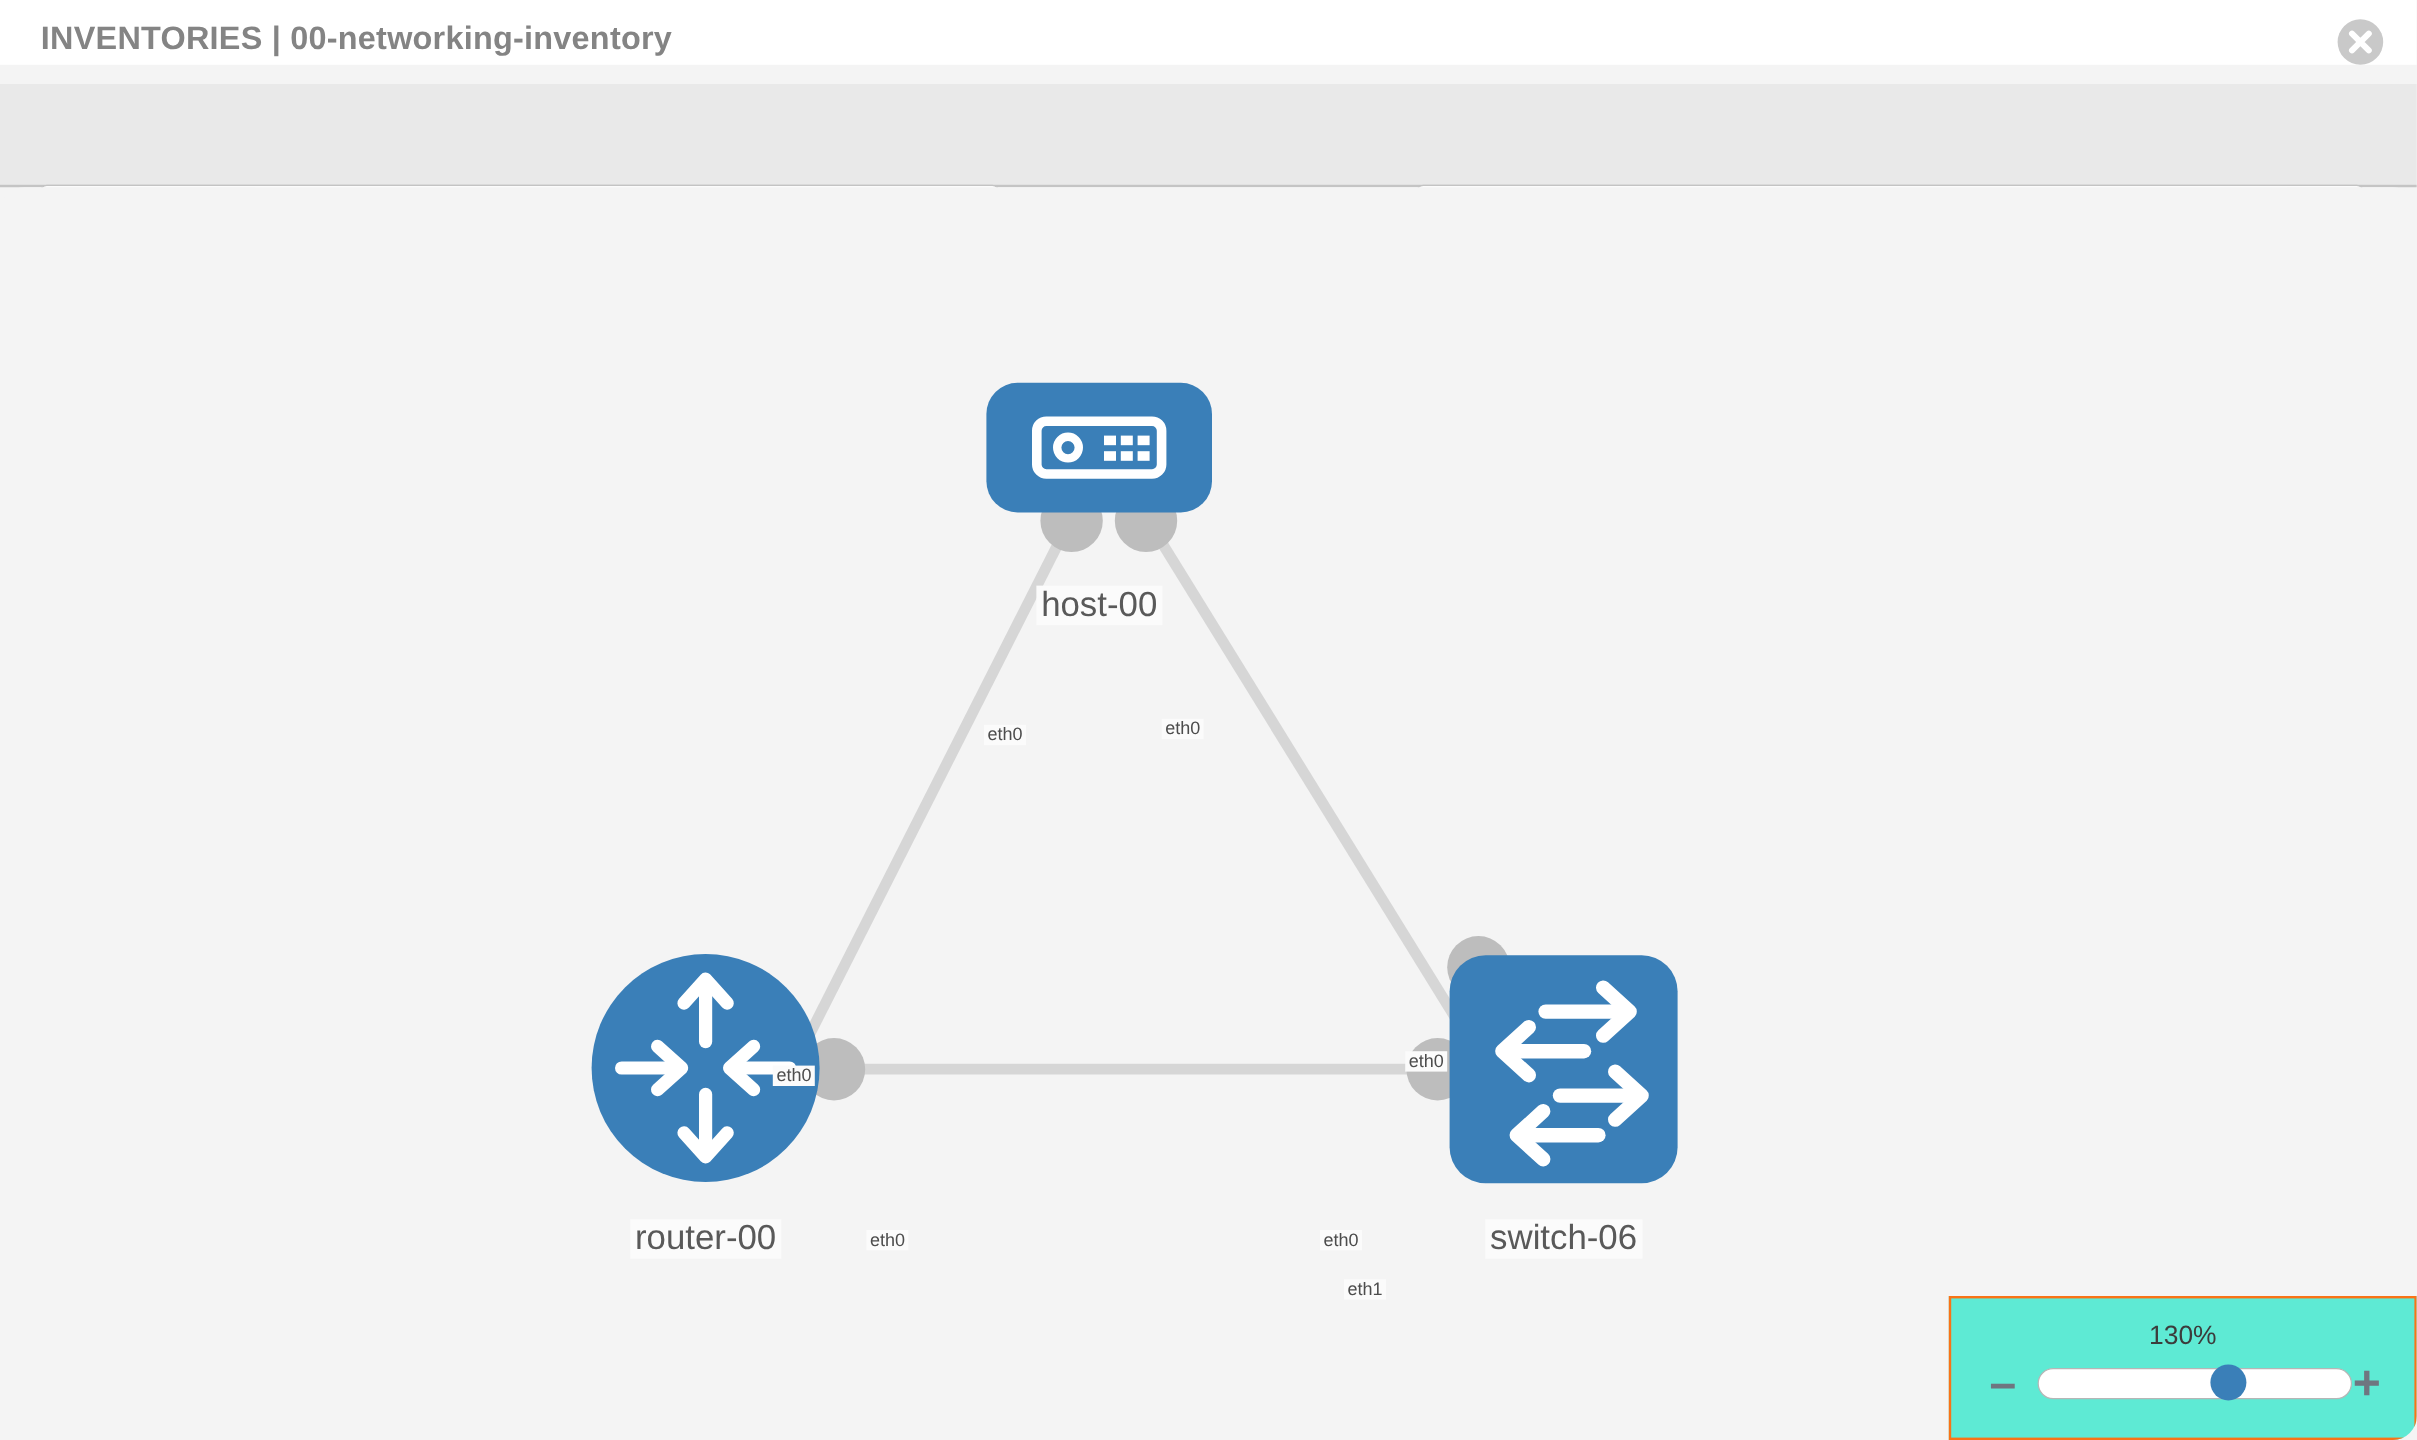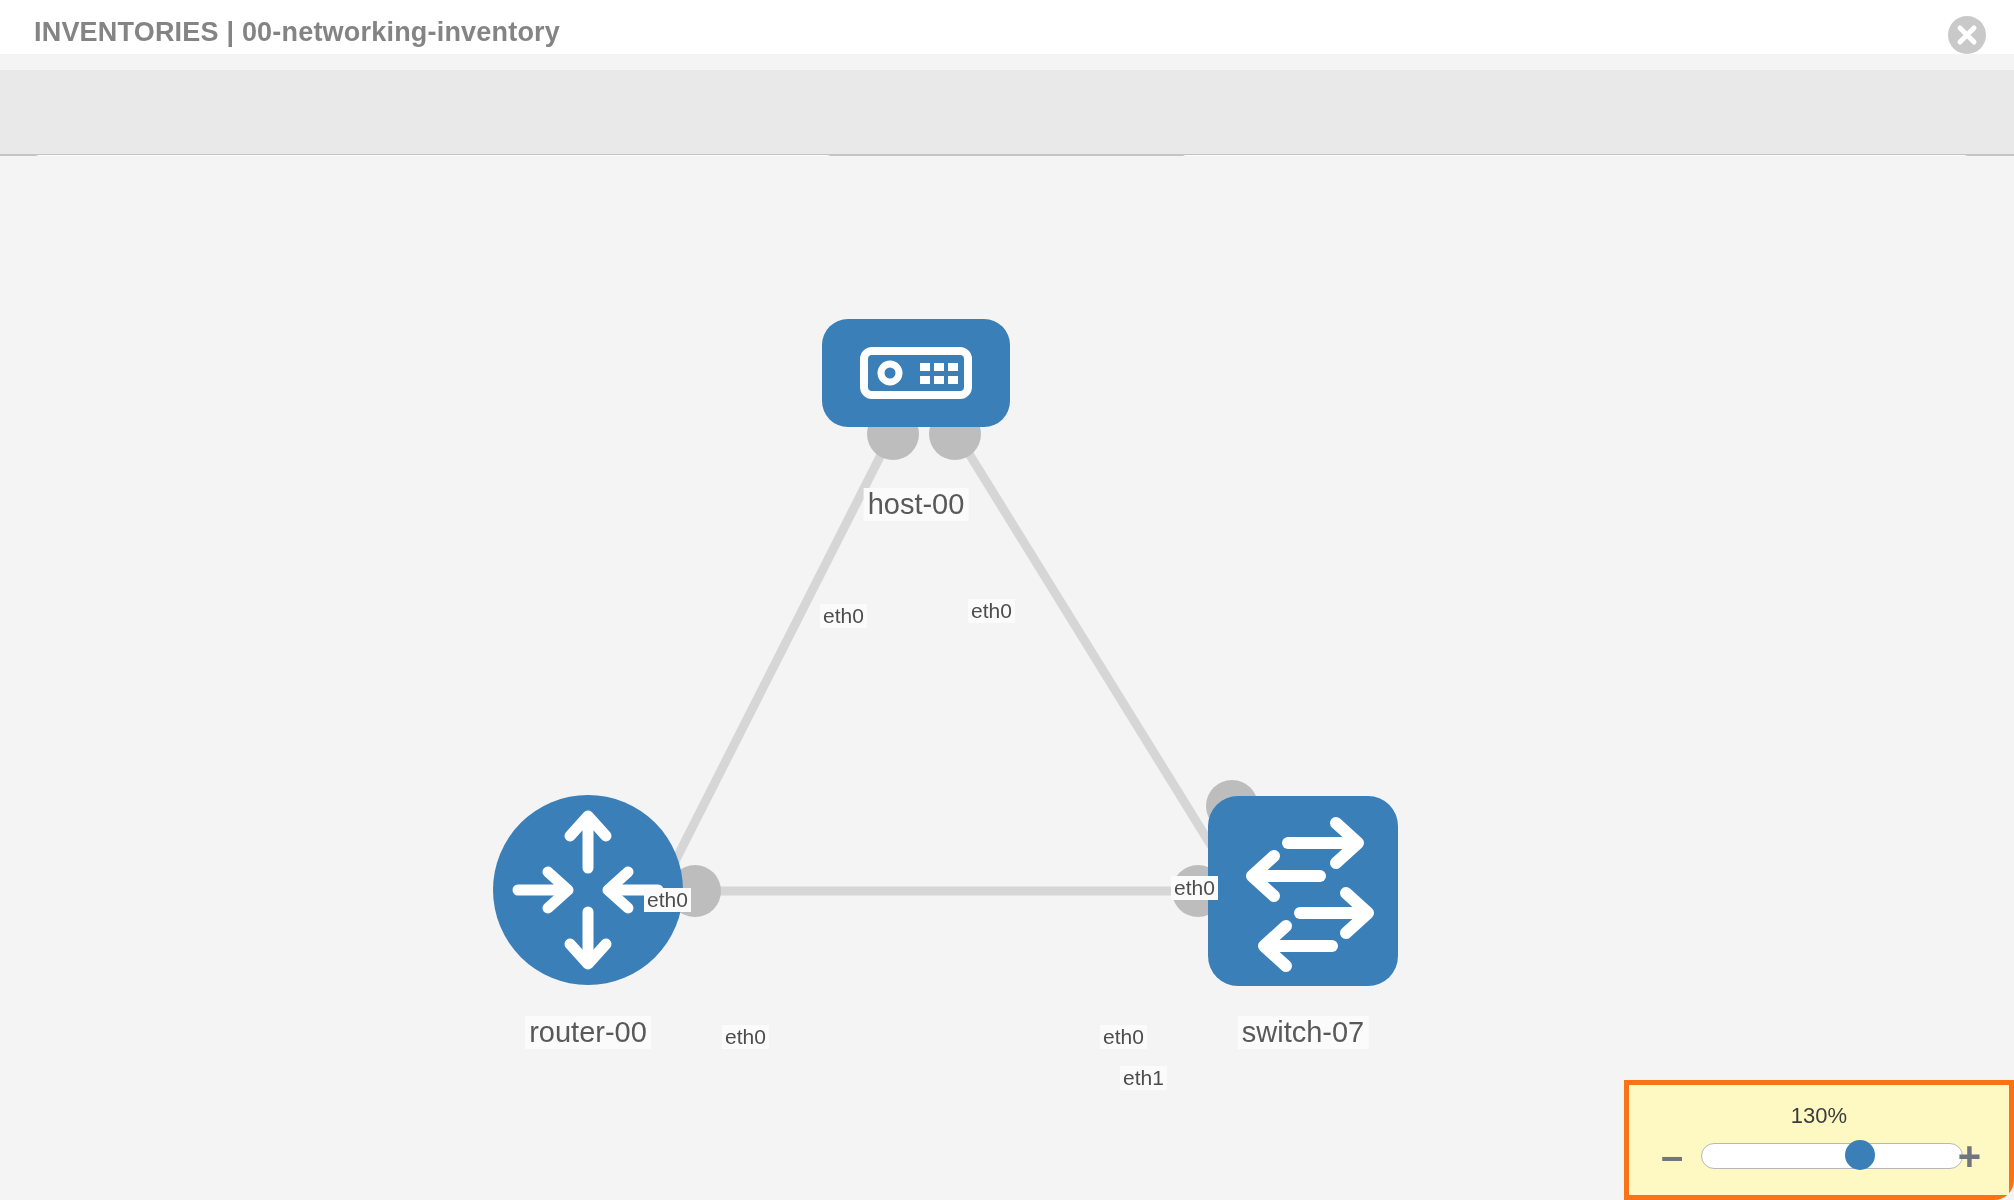--- a/index.html
+++ b/index.html
@@ -83,32 +83,32 @@
   .node-label{
     position:absolute;
     font-size:29px;color:#595959;
     background:#fbfbfb;
     padding:0 4px;
     white-space:nowrap;
     transform:translateX(-50%);
   }
   .if-label{
     position:absolute;
-    font-size:21px;color:#4d4d4d;
+    font-size:15px;color:#4d4d4d;
     background:#fbfbfb;
     padding:0 3px;
     white-space:nowrap;
   }
 
   
   .zoom-panel{
     position:absolute;right:0;bottom:0;
     width:390px;height:120px;
-    background:#fef9c3;
-    border:5px solid #f97316;
+    background:#5eead4;
+    border:2px solid #f97316;
     box-sizing:border-box;
   }
   .zoom-value{
     position:absolute;left:0;right:0;top:18px;
     text-align:center;
     font-size:22px;color:#3c3c3c;
   }
   .zoom-minus,.zoom-plus{
     position:absolute;top:56px;
     font-size:40px;line-height:30px;color:#6f7680;
@@ -237,21 +237,21 @@
         <path d="M1346 737 L1368 757 L1346 777"></path>
 
         <path d="M1332 790 L1266 790"></path>
         <path d="M1286 770 L1264 790 L1286 810"></path>
       </g>
     </g>
   </svg>
 
   <div class="node-label" style="left:916px;top:332px;">host-00</div>
   <div class="node-label" style="left:588px;top:860px;">router-00</div>
-  <div class="node-label" style="left:1303px;top:860px;">switch-07</div>
+  <div class="node-label" style="left:1303px;top:860px;">switch-06</div>
 
   <div class="if-label" style="left:820px;top:448px;">eth0</div>
   <div class="if-label" style="left:968px;top:443px;">eth0</div>
   <div class="if-label" style="left:644px;top:732px;">eth0</div>
   <div class="if-label" style="left:1171px;top:720px;">eth0</div>
   <div class="if-label" style="left:722px;top:869px;">eth0</div>
   <div class="if-label" style="left:1100px;top:869px;">eth0</div>
   <div class="if-label" style="left:1120px;top:910px;">eth1</div>
 
   <div class="zoom-panel">

